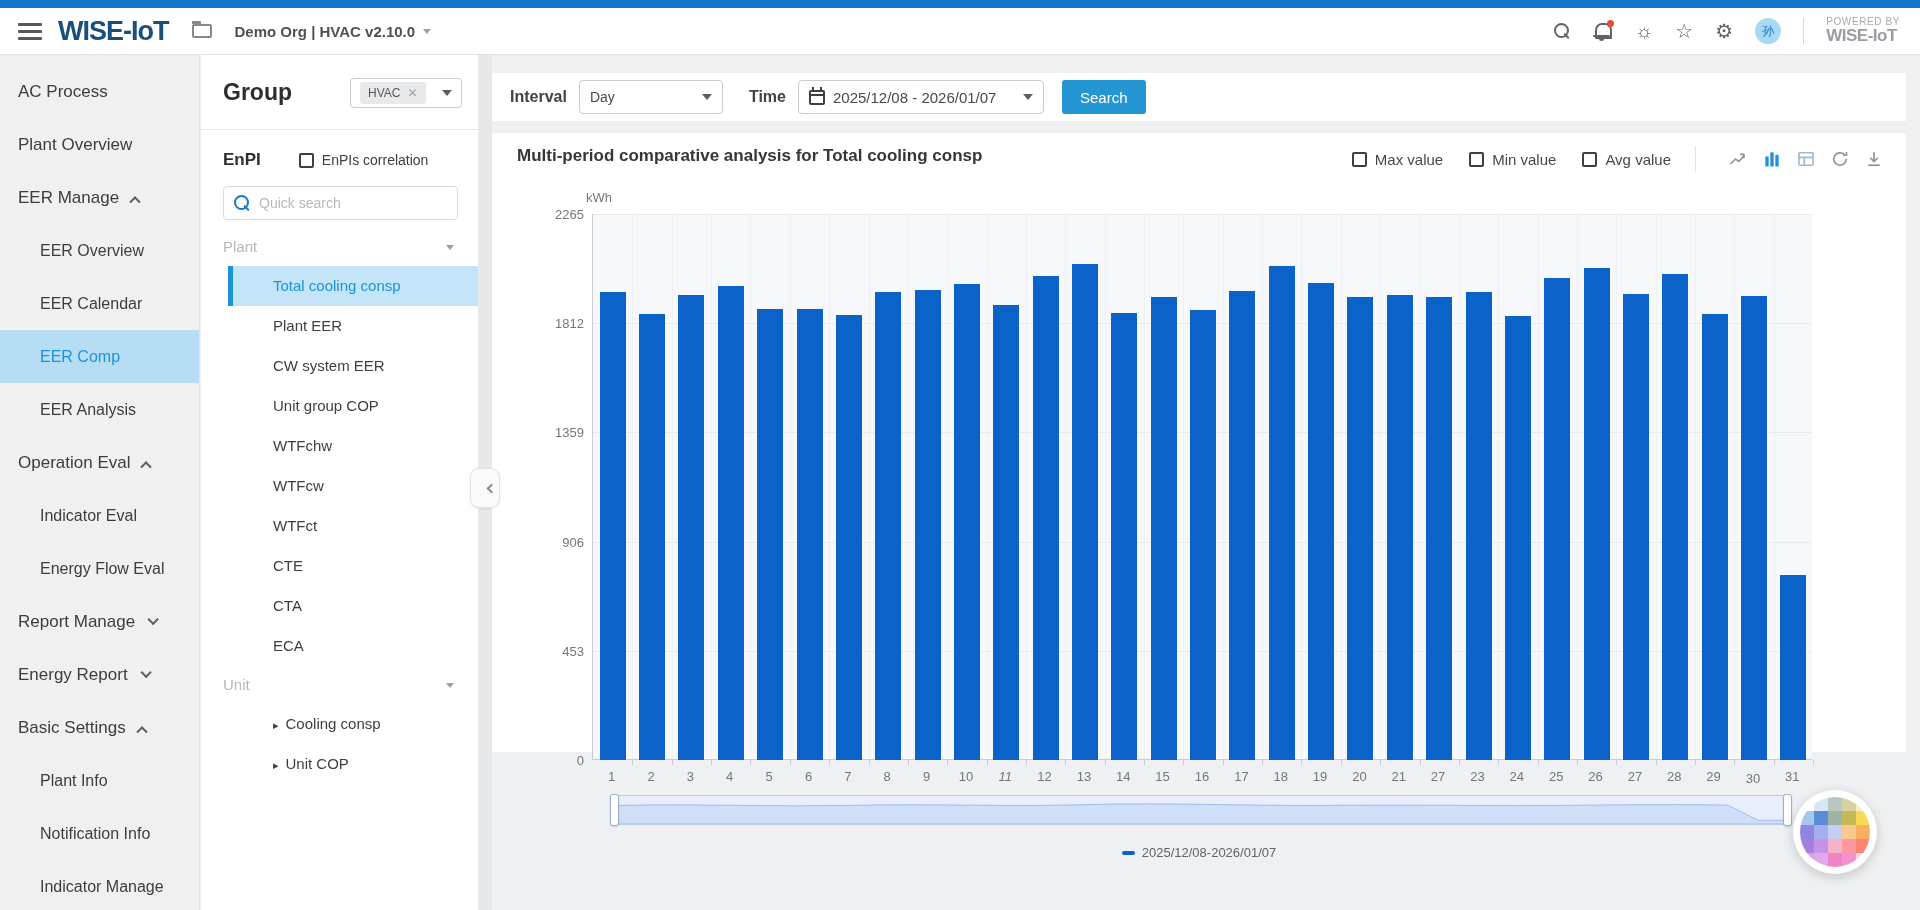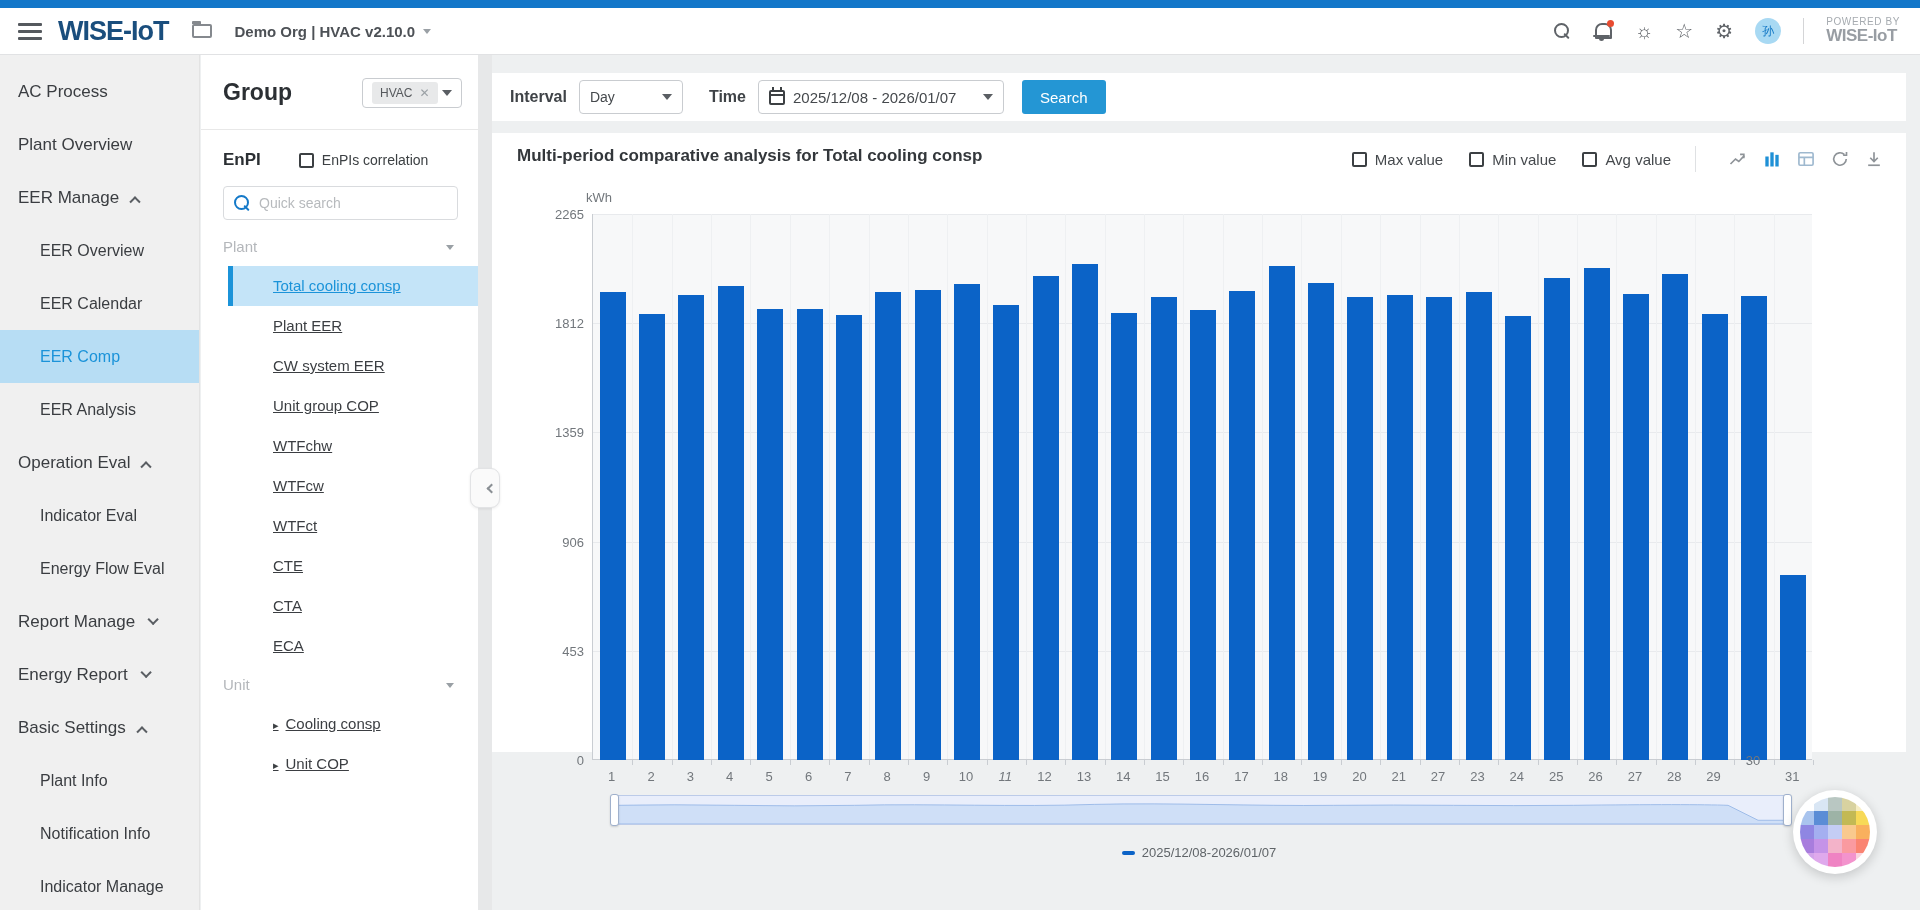--- a/index.html
+++ b/index.html
@@ -45,38 +45,38 @@
   
   .sidebar { position:absolute; left:0; top:55px; width:200px; height:855px; background:#f0f0f0; padding-top:10px; border-right:1px solid #e3e3e3; }
   .side-item { height:53px; line-height:53px; padding-left:18px; font-size:17px; color:#3a3d41; cursor:pointer; white-space:nowrap; }
   .side-item.sub { padding-left:40px; font-size:16px; }
   .side-item.active { background:#b7ddf4; color:var(--accent); }
 
   
   .gpanel { position:absolute; left:201px; top:55px; width:277px; height:855px; background:#fff; }
   .gp-head { position:relative; height:75px; border-bottom:1px solid #e8e8e8; }
   .gp-title { position:absolute; left:22px; top:24px; font-size:23px; font-weight:bold; color:#2b2f33; }
-  .tagselect { position:absolute; right:16px; top:23px; width:100px; height:30px; border:1px solid #c9ccd0; border-radius:4px;
+  .tagselect { position:absolute; right:16px; top:23px; width:112px; height:30px; border:1px solid #c9ccd0; border-radius:4px;
                display:flex; align-items:center; padding:0 9px; cursor:pointer; background:#fff; }
   .tagpill { background:#e8e9ea; border-radius:3px; font-size:12px; color:#55585c; padding:4px 8px; display:flex; align-items:center; gap:7px; }
   .tagx { color:#9aa0a5; font-size:12px; cursor:pointer; }
   .tagselect .caret { margin-left:auto; }
   .enpi-row { display:flex; align-items:center; padding:20px 22px 6px 22px; }
   .enpi-lbl { font-size:17px; font-weight:bold; color:#2b2f33; }
   .cbx { width:15px; height:15px; border:2px solid #3c4043; border-radius:2px; background:#fff; display:inline-block; flex:none; cursor:pointer; }
   .enpi-row .cbx { margin-left:38px; margin-right:8px; }
   .enpi-row .cblabel { font-size:14px; color:#3c4043; }
   .qsearch { margin:10px 20px 8px 22px; height:34px; border:1px solid #d9dbde; border-radius:4px; display:flex; align-items:center; padding:0 10px; background:#fff; }
   .mag.blue::before { border-color:#1479c8; } .mag.blue::after { background:#1479c8; }
   .qsearch input { border:none; outline:none; font-size:14px; color:#3c4043; margin-left:8px; width:170px; background:transparent; font-family:inherit; }
   .qsearch input::placeholder { color:#b7babd; }
   .sec-head { position:relative; height:38px; line-height:38px; padding-left:22px; font-size:15px; color:#b4b7bb; cursor:pointer; }
   .sec-head .caret.sm { position:absolute; right:24px; top:17px; }
   .enpi-item { height:40px; line-height:40px; margin-left:27px; padding-left:40px; font-size:15px; color:#3b3e42;
-               border-left:5px solid transparent; cursor:pointer; white-space:nowrap;text-decoration:underline; }
+               border-left:5px solid transparent; cursor:pointer; white-space:nowrap; }
   .enpi-item.selected { background:#c4e4f8; border-left-color:var(--accent); color:var(--accent); }
   .enpi-item .tri { color:#3c4043; font-size:11px; margin-right:7px; }
 
   
   .divstrip { position:absolute; left:478px; top:55px; width:14px; height:855px; background:#e7e8e9; }
   .collapse-tab { position:absolute; left:470px; top:468px; width:30px; height:40px; background:#fafafa;
                   border:1px solid #e2e3e5; border-radius:9px; box-shadow:0 1px 3px rgba(0,0,0,.08);
                   display:flex; align-items:center; justify-content:center; cursor:pointer; z-index:5; }
 
   
@@ -217,21 +217,21 @@
     </div>
 </div>
 
 <div class="divstrip"></div>
 <div class="collapse-tab">
     <span class="chev left"></span>
   </div>
 
 <div class="card toolbar">
   <span class="tb-label" style="margin-left:18px">Interval</span>
-  <div class="select" style="width:104px; margin-left:12px">
+  <div class="select" style="width:144px; margin-left:12px">
     <span>Day</span>
     <span class="caret"></span>
   </div>
   <span class="tb-label" style="margin-left:26px">Time</span>
   <div class="select" style="width:246px; margin-left:12px; gap:8px">
     <span class="cal"></span>
     <span style="font-size:15px">2025/12/08 - 2026/01/07</span>
     <span class="caret"></span>
   </div>
   <button class="btn" style="margin-left:18px">Search</button>
@@ -408,21 +408,21 @@
       <div class="xlab" style="left: 847.4px; top: 636px;">20</div>
       <div class="xlab" style="left: 886.8px; top: 636px;">21</div>
       <div class="xlab" style="left: 926.1px; top: 636px;">27</div>
       <div class="xlab" style="left: 965.5px; top: 636px;">23</div>
       <div class="xlab" style="left: 1004.8px; top: 636px;">24</div>
       <div class="xlab" style="left: 1044.2px; top: 636px;">25</div>
       <div class="xlab" style="left: 1083.5px; top: 636px;">26</div>
       <div class="xlab" style="left: 1122.9px; top: 636px;">27</div>
       <div class="xlab" style="left: 1162.3px; top: 636px;">28</div>
       <div class="xlab" style="left: 1201.6px; top: 636px;">29</div>
-      <div class="xlab" style="left: 1241px; top: 620px;">30</div>
+      <div class="xlab" style="left: 1241px; top: 638px;">30</div>
       <div class="xlab" style="left: 1280.3px; top: 636px;">31</div>
     </div>
 
   <div class="dz">
     <svg viewBox="0 0 1174 30" preserveAspectRatio="none">
       <path d="M0,10 C80,8 160,12 240,10 C320,8 400,12 480,9 C560,7 640,11 720,10 C800,9 880,11 960,10 C1040,9 1090,9 1115,10 L1145,26 L1174,26 L1174,30 L0,30 Z" fill="#cfdff7" stroke="#9dbbe8" stroke-width="1"></path>
     </svg>
     <span class="dz-handle l"></span>
     <span class="dz-handle r"></span>
   </div>

